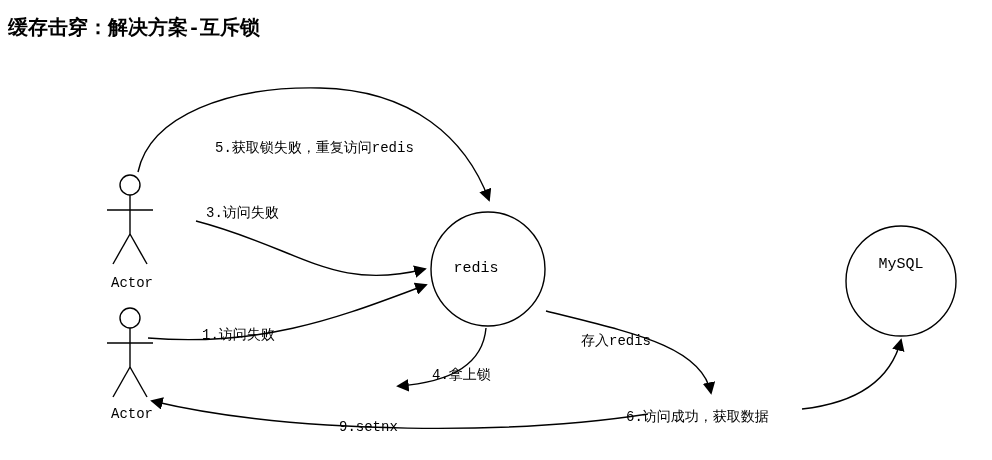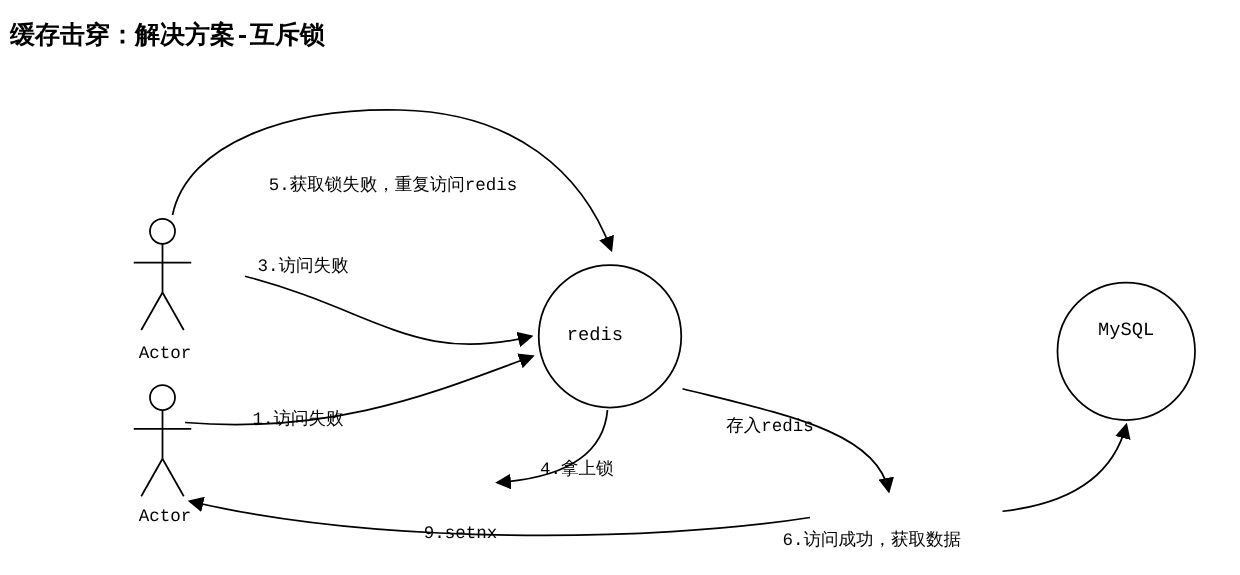--- a/index.html
+++ b/index.html
@@ -41,21 +41,21 @@
     color: #000000;
     text-align: center;
     white-space: nowrap;
   }
   .lbl-step5  { left: 215px; top: 91px; margin-top: 48px; }
   .lbl-step2  { left: 206px; top: 204px; }
   .lbl-step1  { left: 202px; top: 326px; }
   .lbl-step4  { left: 384px; top: 366px; margin-left: 48px; }
   .lbl-step3  { left: 339px; top: 419px; }
   .lbl-store  { left: 581px; top: 332px; }
-  .lbl-step6  { left: 626px; top: 423px; }
+  .lbl-step6  { left: 626px; top: 408px; }
   .lbl-actor-top    { left: 111px; top: 275px; }
   .lbl-actor-bottom { left: 111px; top: 406px; }
   .lbl-redis  { left: 436px; top: 260px; width: 80px; }
   .lbl-mysql  { left: 861px; top: 256px; width: 80px; }
 </style>
 </head>
 <body>
 
 <div class="canvas">
 

